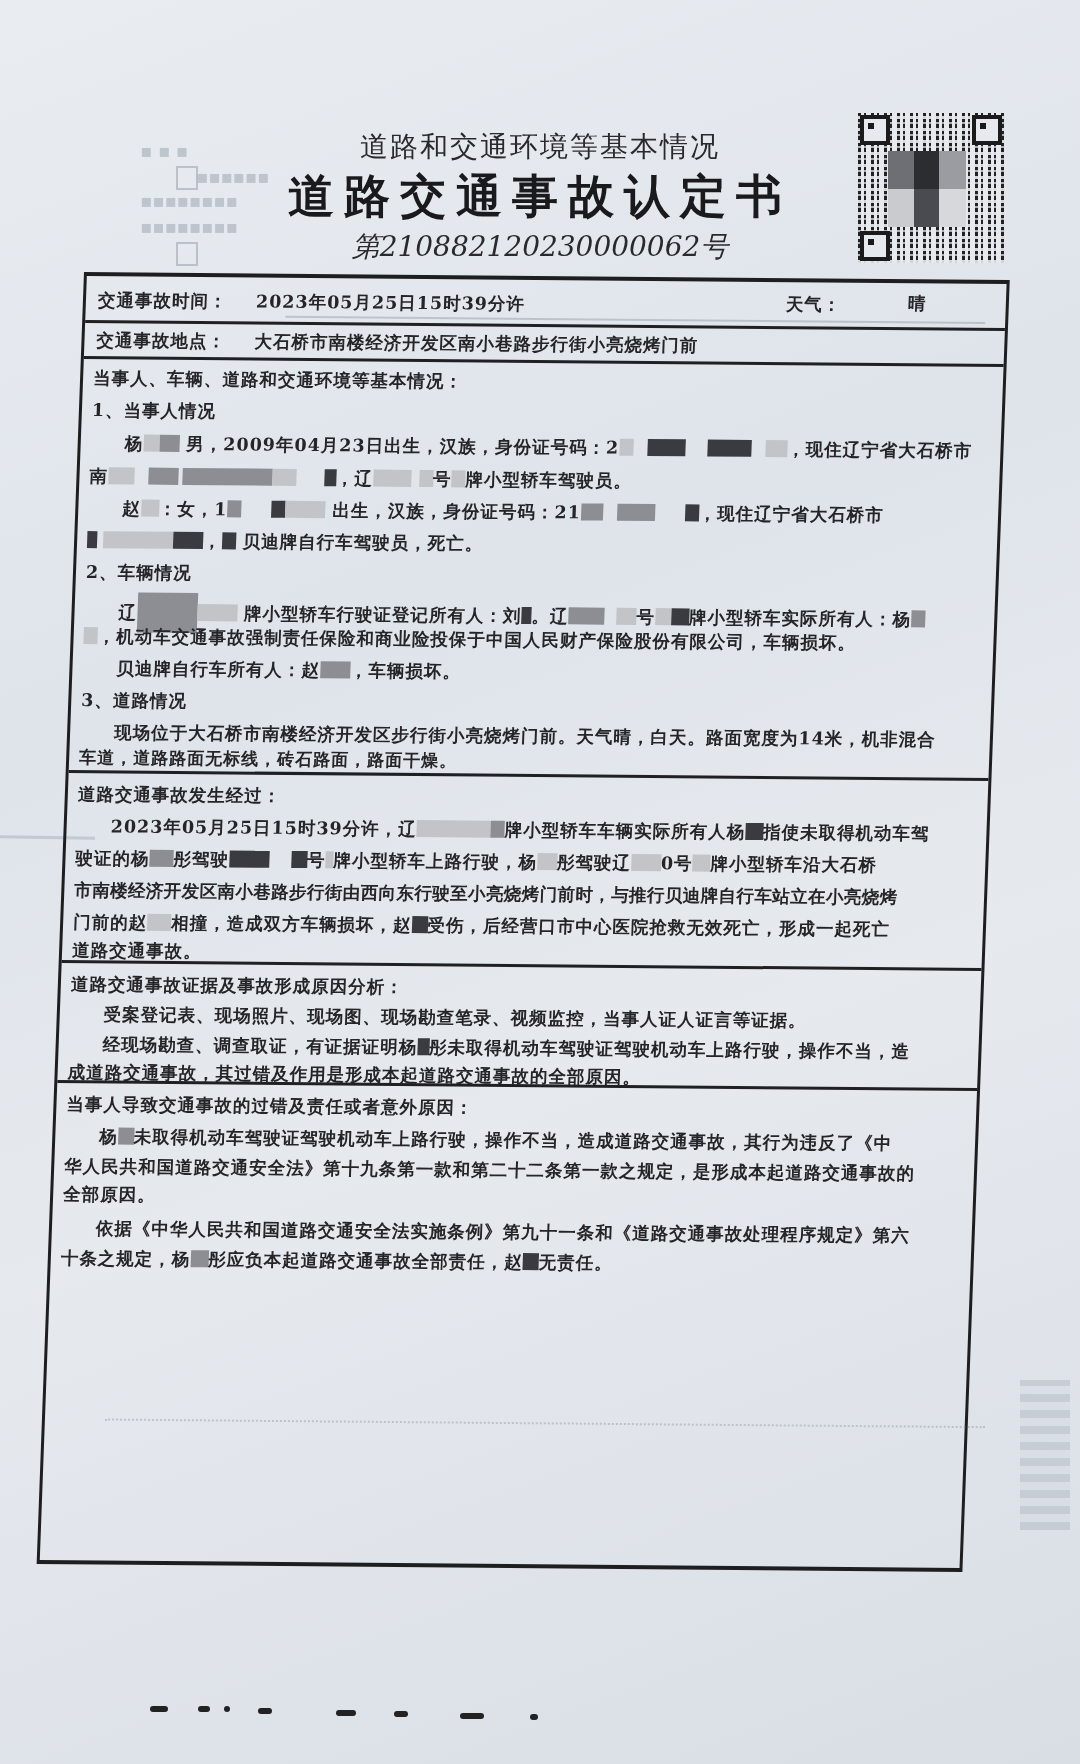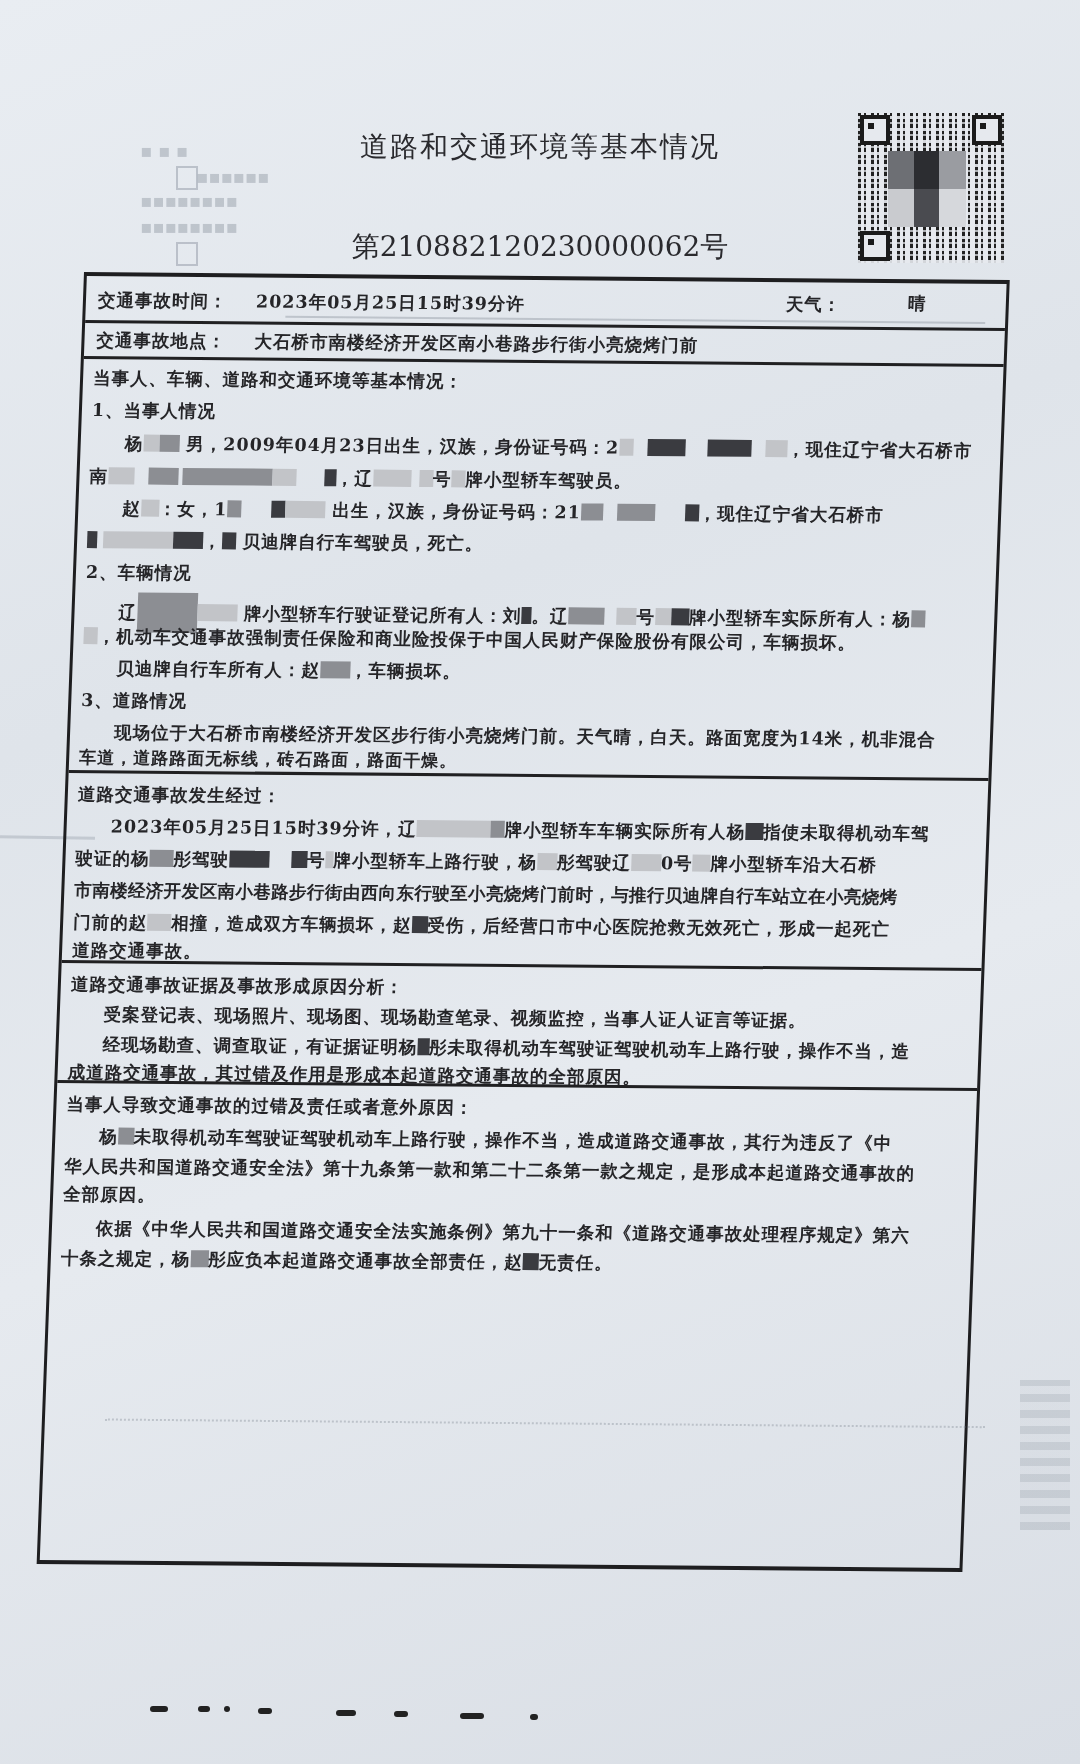--- a/index.html
+++ b/index.html
@@ -4,21 +4,21 @@
 <style>
   html,body{margin:0;padding:0;}
   body{width:1080px;height:1764px;overflow:hidden;position:relative;
     background:linear-gradient(160deg,#e9edf2 0%,#dfe4ea 35%,#e6eaef 60%,#d9dee5 100%);
     font-family:"DejaVu Serif","Liberation Serif",serif;color:#1c1c1e;}
   .paper{position:absolute;left:0;top:0;width:1080px;height:1764px;}
   .crease{position:absolute;background:rgba(140,150,160,.35);}
   .hdr{position:absolute;left:0;width:1080px;text-align:center;white-space:nowrap;}
   .agency{top:128px;font-size:28px;letter-spacing:2px;color:#2a2a2e;}
   .doctitle{top:166px;font-size:46px;font-weight:bold;letter-spacing:10px;color:#1a1a1c;}
-  .docno{top:228px;font-size:28px;color:#2a2a2e;}
+  .docno{top:228px;font-size:28px;color:#2a2a2e;font-style:italic;}
   .ghost{position:absolute;color:rgba(90,100,115,.28);font-size:18px;white-space:nowrap;}
   .ghostbox{position:absolute;width:18px;height:20px;border:2px solid rgba(90,100,115,.3);}
   .qr{position:absolute;left:858px;top:113px;width:146px;height:150px;
       background:
         repeating-linear-gradient(90deg,#222 0 3px,#e6e9ee 3px 6px,#222 6px 8px,#e6e9ee 8px 13px),
         #e6e9ee;}
   .qr .noise{position:absolute;inset:0;
       background:
         repeating-linear-gradient(0deg,rgba(230,233,238,.9) 0 3px,transparent 3px 7px,rgba(230,233,238,.7) 7px 9px,transparent 9px 12px);}
   .qr .finder{position:absolute;width:22px;height:22px;border:4px solid #1b1b1b;background:#e6e9ee;}
@@ -48,20 +48,21 @@
   <div class="crease" style="left:0;top:836px;width:95px;height:3px;transform:rotate(1deg);"></div>
 
   <div class="ghost" style="left:140px;top:140px;">▪ ▪ ▪</div>
   <div class="ghostbox" style="left:176px;top:166px;"></div>
   <div class="ghost" style="left:196px;top:166px;">▪▪▪▪▪▪</div>
   <div class="ghost" style="left:140px;top:190px;">▪▪▪▪▪▪▪▪</div>
   <div class="ghost" style="left:140px;top:216px;">▪▪▪▪▪▪▪▪</div>
   <div class="ghostbox" style="left:176px;top:242px;"></div>
 
   <div class="hdr agency">道路和交通环境等基本情况</div>
+  <div class="hdr doctitle">道路交通事故认定书</div>
   <div class="hdr docno">第210882120230000062号</div>
 
   <div class="qr">
     <div class="noise"></div>
     <div class="finder" style="left:2px;top:2px;"></div>
     <div class="finder" style="right:2px;top:2px;"></div>
     <div class="finder" style="left:2px;bottom:2px;"></div>
     <div class="mosaic"></div>
   </div>
 

